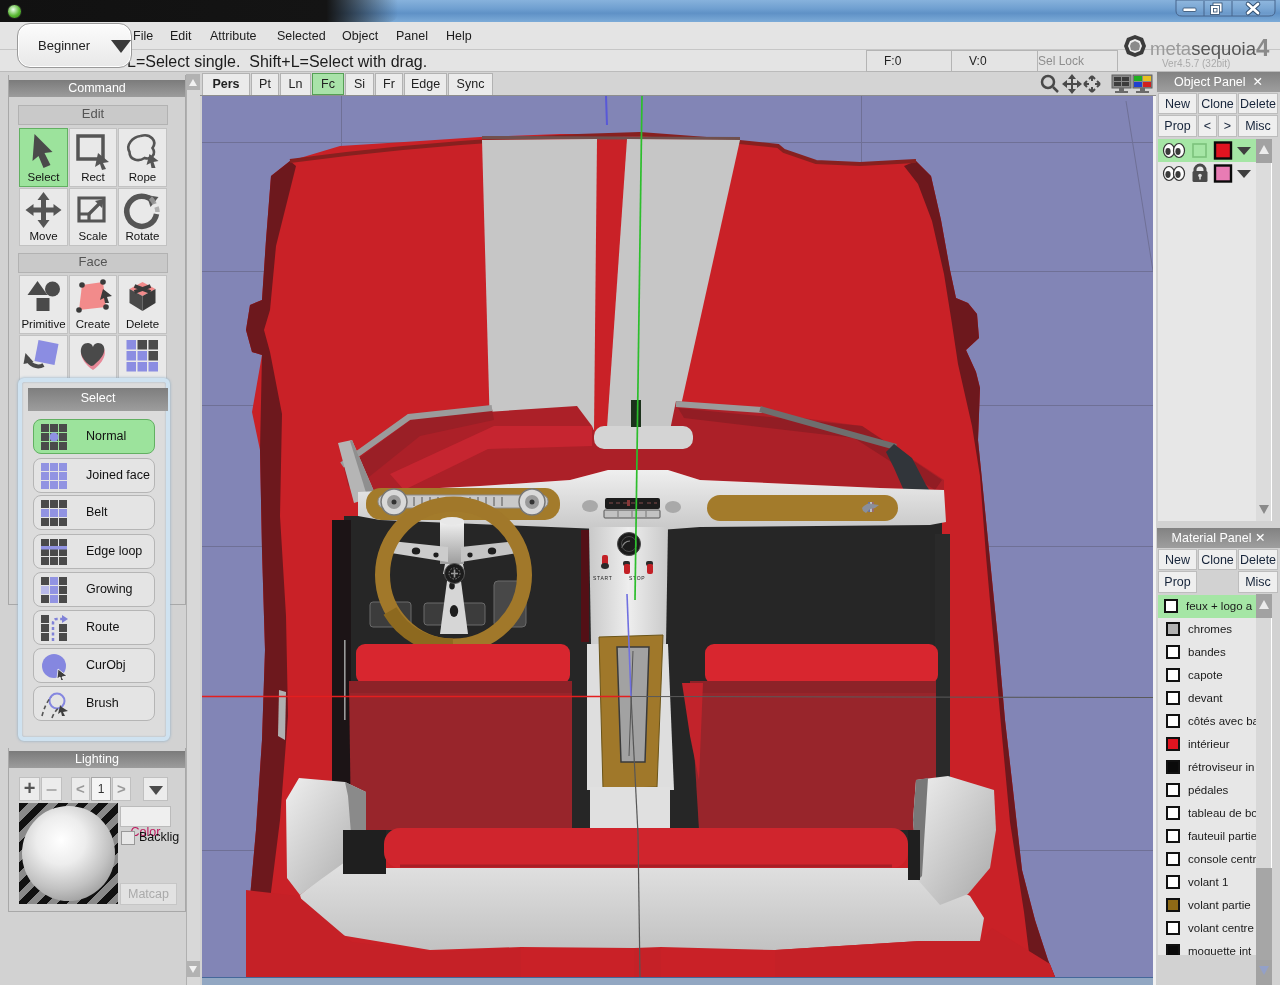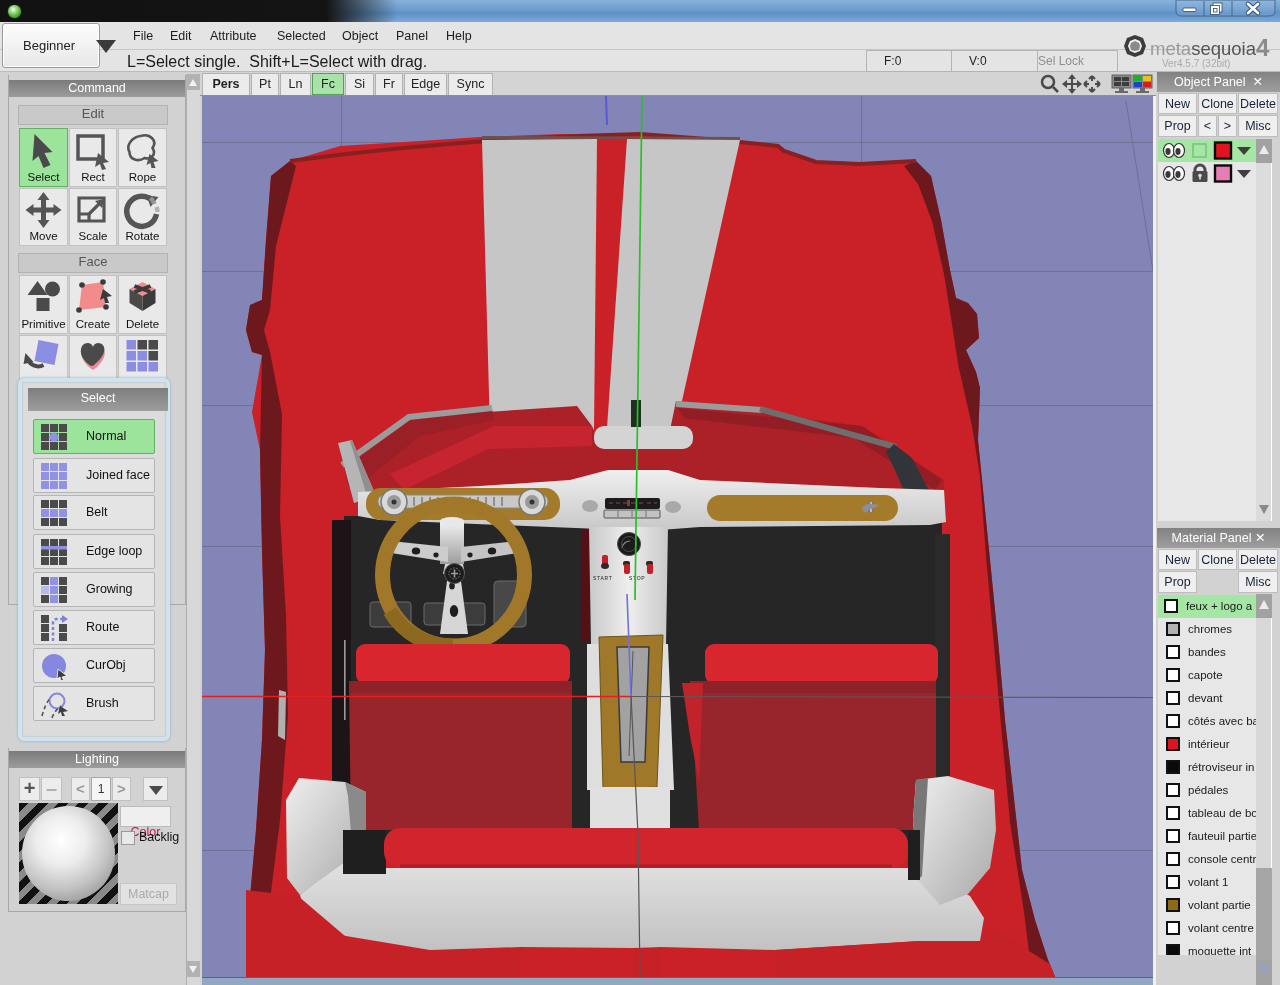--- a/index.html
+++ b/index.html
@@ -8,39 +8,39 @@
 
 #titlebar{left:0;top:0;width:1280px;height:22px;background:linear-gradient(180deg,#87b2dc 0%,#6f9fd0 40%,#5f91c6 60%,#7cabd8 100%)}
 #titledark{left:0;top:0;width:398px;height:22px;background:linear-gradient(90deg,#111 0%,#141414 82%,rgba(20,20,20,0) 100%);border-radius:0 0 9px 0}
 #titletext{left:27px;top:3px;color:#fff;font-size:12.5px;white-space:nowrap}
 
 #menurow{left:0;top:22px;width:1280px;height:28px;background:#e4e4e4;border-bottom:1px solid #c6c6c6}
 .menuitem{position:absolute;top:7px;font-size:12.5px;color:#1c1c1c}
 #statusrow{left:0;top:50px;width:1280px;height:22px;background:#e4e4e4;border-bottom:1px solid #bbb}
 #statustext{left:127px;top:53px;font-size:16px;color:#1c1c1c}
 .statbox{top:50px;height:22px;border:1px solid #b4b4b4;font-size:12px;color:#222;padding-top:3px}
-#beginner{left:2px;top:23px;width:98px;height:45px;background:linear-gradient(180deg,#fcfcfc,#e8e8e8);border:1px solid #9a9a9a;border-radius:3px;box-shadow:inset 0 0 0 1px #fff}
+#beginner{left:17px;top:23px;width:115px;height:45px;background:linear-gradient(180deg,#fcfcfc,#e8e8e8);border:1px solid #9a9a9a;border-radius:13px;box-shadow:inset 0 0 0 1px #fff}
 #beginner .lab{position:absolute;left:20px;top:14px;font-size:13px;color:#222}
 #beginner .tri{position:absolute;left:93px;top:16px;width:0;height:0;border:10px solid transparent;border-top:13px solid #3a3a3a;border-bottom:none}
 
 #tabrow{left:200px;top:72px;width:1080px;height:24px;background:#d4d4d4;border-bottom:1px solid #8e8e8e}
 .tab{position:absolute;top:1px;height:22px;background:#ebebeb;border:1px solid #b2b2b2;border-bottom:none;font-size:12.5px;color:#222;text-align:center;padding-top:3px}
 .tabactive{background:#a9e3a9;border:1px solid #55a055}
 
 #leftcol{left:0;top:72px;width:200px;height:913px;background:#d2d2d2}
 .panel{position:absolute;background:#d2d2d2;border:1px solid #a8a8a8;border-top:none}
 .phead{position:absolute;left:0;top:0;width:100%;height:17px;background:linear-gradient(180deg,#7b7b7b,#9c9c9c);color:#fff;font-size:12.5px;text-align:center;padding-top:1px}
 .sechead{position:absolute;background:#c9c9c9;border:1px solid #b2b2b2;color:#555;font-size:13px;text-align:center}
 .cmdbtn{position:absolute;background:#e9e9e9;border:1px solid #c2c2c2;text-align:center}
 .cmdbtn .lab{position:absolute;width:100%;bottom:3px;font-size:11.5px;color:#111;text-align:center}
 .green{background:#9ce39c !important;border:1px solid #62b062 !important}
 
 #popup{left:18px;top:378px;width:152px;height:363px;background:#dcdcdc;border:4px solid #cfe2f0;border-radius:6px;box-shadow:0 0 3px #89a8c0, inset 0 0 2px #9ab}
 #popuphead{left:6px;top:6px;width:140px;height:23px;background:linear-gradient(180deg,#7e7e7e,#9d9d9d);color:#fff;font-size:12.5px;text-align:center;padding-top:3px}
-.popitem{position:absolute;left:11px;width:122px;height:35px;background:#e4e4e4;border:1px solid #b5b5b5;border-radius:2px}
+.popitem{position:absolute;left:11px;width:122px;height:35px;background:#e4e4e4;border:1px solid #b5b5b5;border-radius:8px}
 .popitem .lab{position:absolute;left:52px;top:9px;font-size:12.5px;color:#111}
 .popitem .pic{position:absolute;left:6px;top:3px}
 
 #rightcol{left:1156px;top:72px;width:124px;height:913px;background:#d2d2d2}
 .rbtn{position:absolute;background:#efefef;border:1px solid #bdbdbd;font-size:12.5px;color:#16243a;text-align:center;padding-top:3px}
 .rhead{position:absolute;background:linear-gradient(180deg,#828282,#9e9e9e);color:#fff;font-size:12.5px;text-align:center;padding-top:2px}
 .mrow{position:absolute;left:2px;width:98px;height:23px;font-size:11.5px;color:#1a1a1a}
 .mrow .sw{position:absolute;left:6px;top:4px;width:14px;height:14px;border:2px solid #111;background:#fff}
 .mrow .lab{position:absolute;left:28px;top:5px;white-space:nowrap}
 </style></head>

